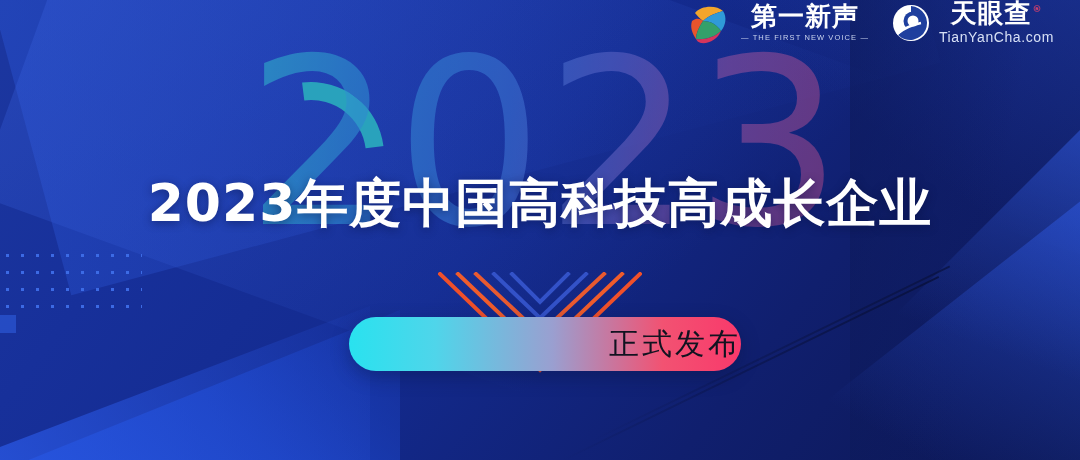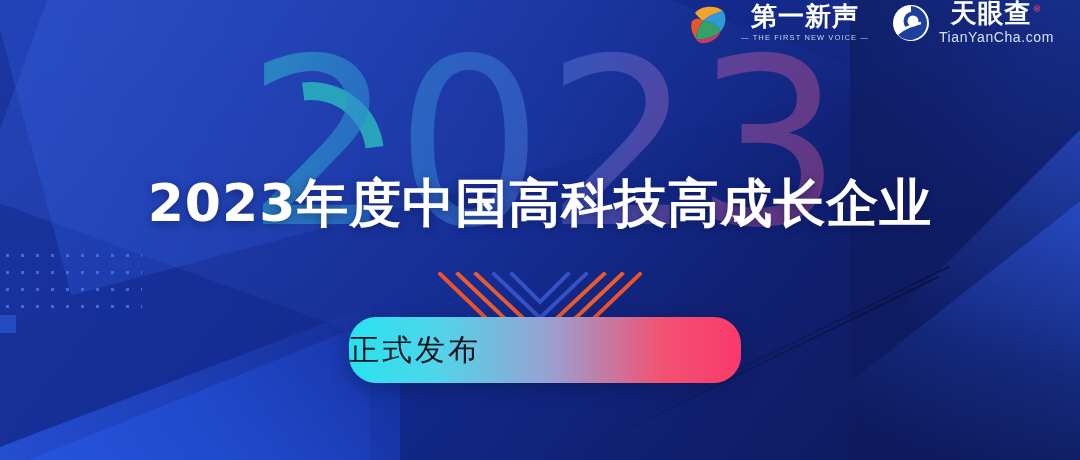--- a/index.html
+++ b/index.html
@@ -162,27 +162,27 @@
     letter-spacing: 1px;
     text-shadow: 0 2px 10px rgba(6,14,56,0.45);
   }
   .headline .l1 { display: block; margin-top: 40px; }
   .headline .l2 { display: block; }
 
   
   .pill {
     position: absolute;
     left: 349px; top: 317px;
-    width: 392px; height: 66px;
+    width: 392px; height: 54px;
     border-radius: 27px;
     background: linear-gradient(90deg, #29e2ef 0%, #4fd5ea 22%, #9a9fd0 52%, #f25272 80%, #f9396b 100%);
     box-shadow: 0 6px 18px rgba(8,16,60,0.35);
     display: flex;
     align-items: center;
-    justify-content: flex-start;
+    justify-content: flex-end;
   }
   .pill-label {
     color: #111320;
     font-family: "DejaVu Sans", sans-serif;
     font-weight: 400;
     font-size: 30px;
     letter-spacing: 3px;
   }
 
   

